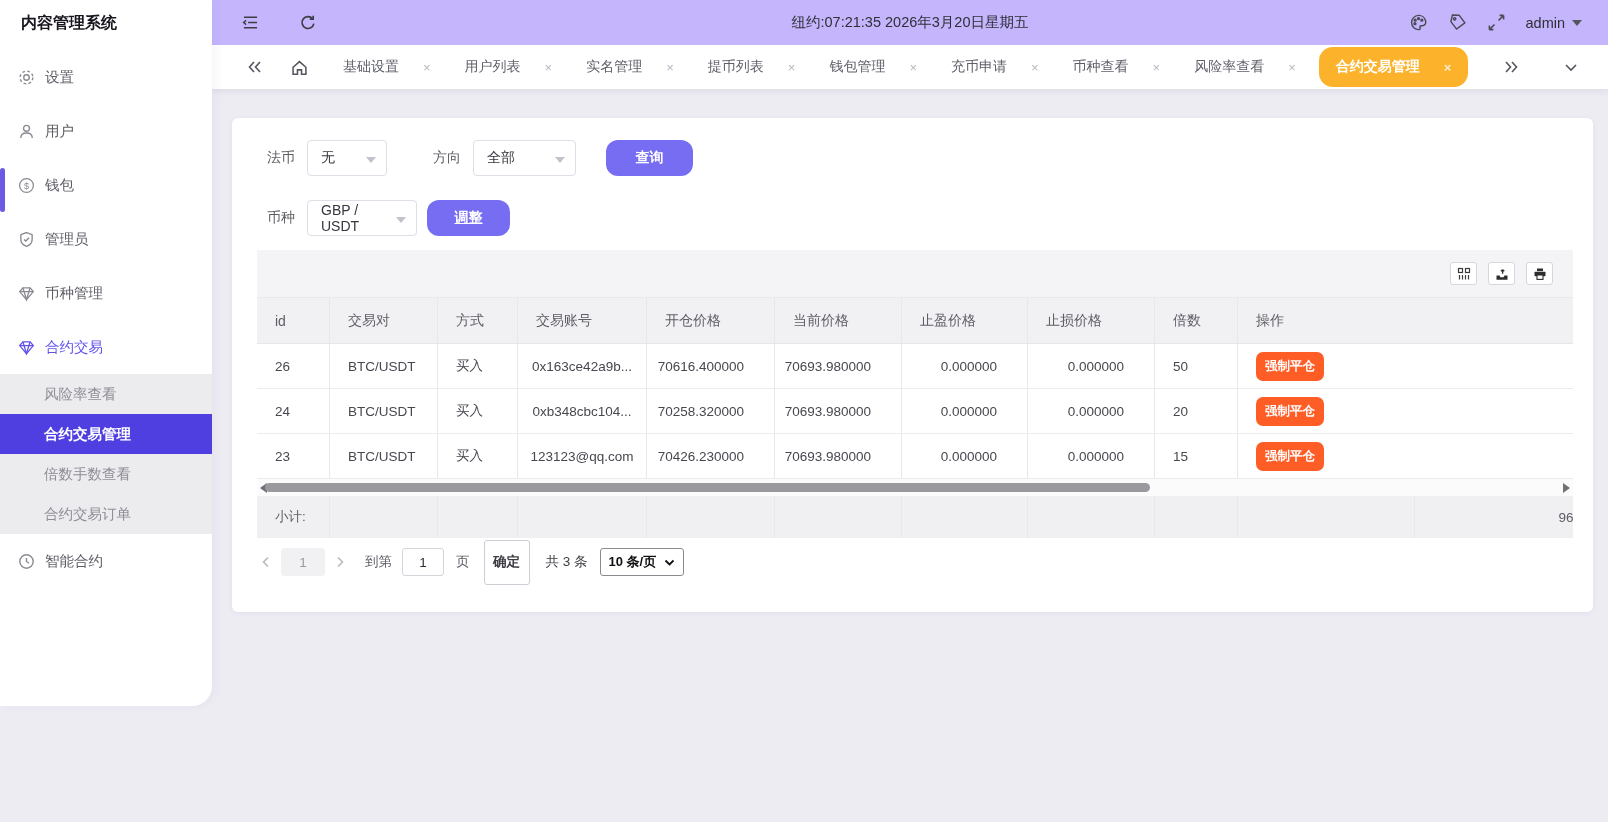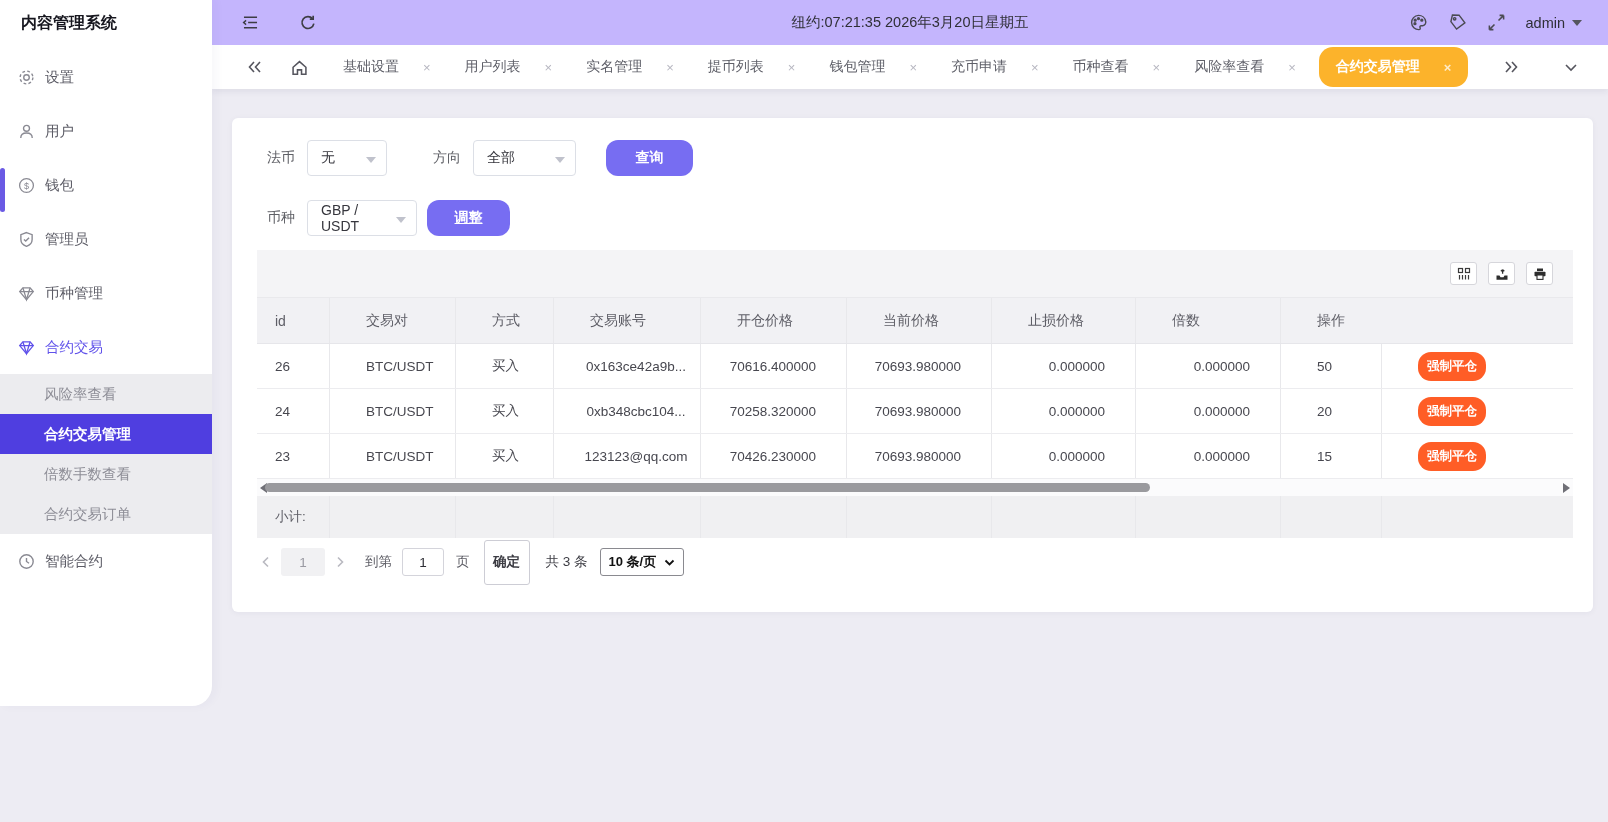--- a/index.html
+++ b/index.html
@@ -67,30 +67,30 @@
   .sel.w80 { width:80px; } .sel.w103 { width:103px; } .sel.w110 { width:110px; }
   .btn-primary { height:36px; border:none; border-radius:12px; background:#776df2; color:#fff; font-size:14px; font-weight:bold;
                  font-family:inherit; cursor:pointer; }
   .btn-query { width:87px; margin-left:30px; }
   .btn-adjust { width:83px; margin-left:10px;text-decoration:underline; }
 
   
   .table-wrap { position:absolute; left:25px; top:132px; width:1316px; overflow:hidden; }
   .tbl-toolbar { height:48px; background:#f4f4f6; display:flex; align-items:center; justify-content:flex-end; gap:11px; padding-right:20px; border-bottom:1px solid #e9e9ec; }
   .tbtn { width:27px; height:23px; background:#fff; border:1px solid #d6d6db; border-radius:3px; display:flex; align-items:center; justify-content:center; cursor:pointer; }
-  .grid-row { display:grid; grid-template-columns:73px 108px 80px 129px 128px 127px 126px 127px 83px 1fr;gap:18px; }
+  .grid-row { display:grid; grid-template-columns:73px 108px 80px 129px 128px 127px 126px 127px 83px 1fr; }
   .grid-row.sub { grid-template-columns:73px 108px 80px 129px 128px 127px 126px 127px 83px 177px 1fr; }
   .thead { background:#f1f1f4; height:46px; border-bottom:1px solid #e6e6ea; }
   .thead .cell { font-size:14px; color:#5e5e66; }
   .cell { display:flex; align-items:center; padding-left:18px; border-right:1px solid #e8e8eb; overflow:hidden; white-space:nowrap; }
   .cell:last-child { border-right:none; }
   .cell.num { justify-content:flex-end; padding-left:0; padding-right:30px; }
   .cell.center { justify-content:center; padding-left:0; }
   .trow { height:45px; background:#fff; border-bottom:1px solid #ececef; font-size:13.5px; color:#47474f; }
-  .force-btn { background:#ff5d26; color:#fff; border:none; border-radius:13px; padding:6px 9px; font-size:12.5px; font-weight:bold; font-family:inherit; cursor:pointer; }
+  .force-btn { background:#ff5d26; color:#fff; border:none; border-radius:7px; padding:6px 9px; font-size:12.5px; font-weight:bold; font-family:inherit; cursor:pointer; }
   .hscroll { position:relative; height:17px; background:#fbfbfc; }
   .hs-thumb { position:absolute; left:8px; top:4px; width:885px; height:9px; background:#9a9a9e; border-radius:5px; cursor:grab; }
   .hs-arrow { position:absolute; top:4px; width:0; height:0; cursor:pointer; }
   .hs-left { left:3px; border-top:5px solid transparent; border-bottom:5px solid transparent; border-right:7px solid #6f6f76; }
   .hs-right { right:3px; border-top:5px solid transparent; border-bottom:5px solid transparent; border-left:7px solid #6f6f76; }
   .subrow { height:42px; background:#f0f0f2; font-size:13.5px; color:#5e5e66; }
   .subrow .cell { background:#f0f0f2; }
   .sub-last { position:relative; }
   .sub-last span { position:absolute; right:-8px; top:50%; transform:translateY(-50%); color:#5e5e66; }
 
@@ -342,20 +342,21 @@
       </span>
     </div>
 
     <div class="grid-row thead">
       <div class="cell">id</div>
       <div class="cell">交易对</div>
       <div class="cell">方式</div>
       <div class="cell">交易账号</div>
       <div class="cell">开仓价格</div>
       <div class="cell">当前价格</div>
+      <div class="cell">止盈价格</div>
       <div class="cell">止损价格</div>
       <div class="cell">倍数</div>
       <div class="cell">操作</div>
     </div>
 
     <div class="grid-row trow">
       <div class="cell">26</div>
       <div class="cell">BTC/USDT</div>
       <div class="cell">买入</div>
       <div class="cell center">0x163ce42a9b...</div>

